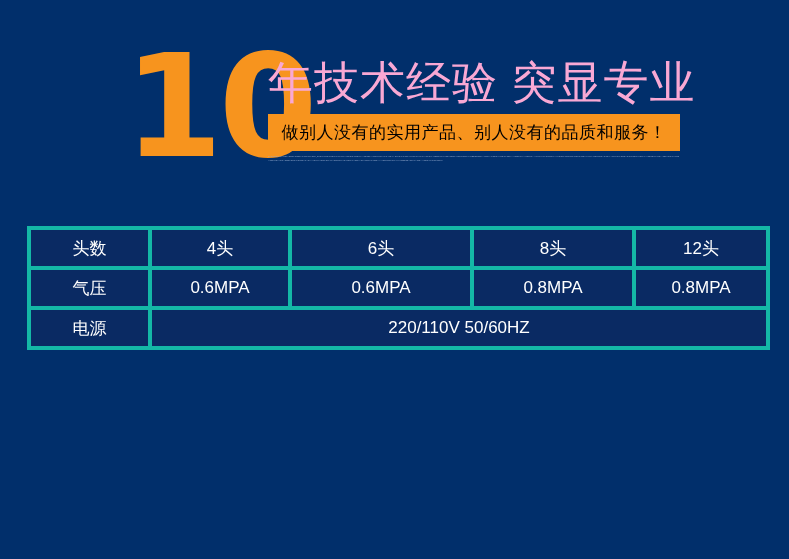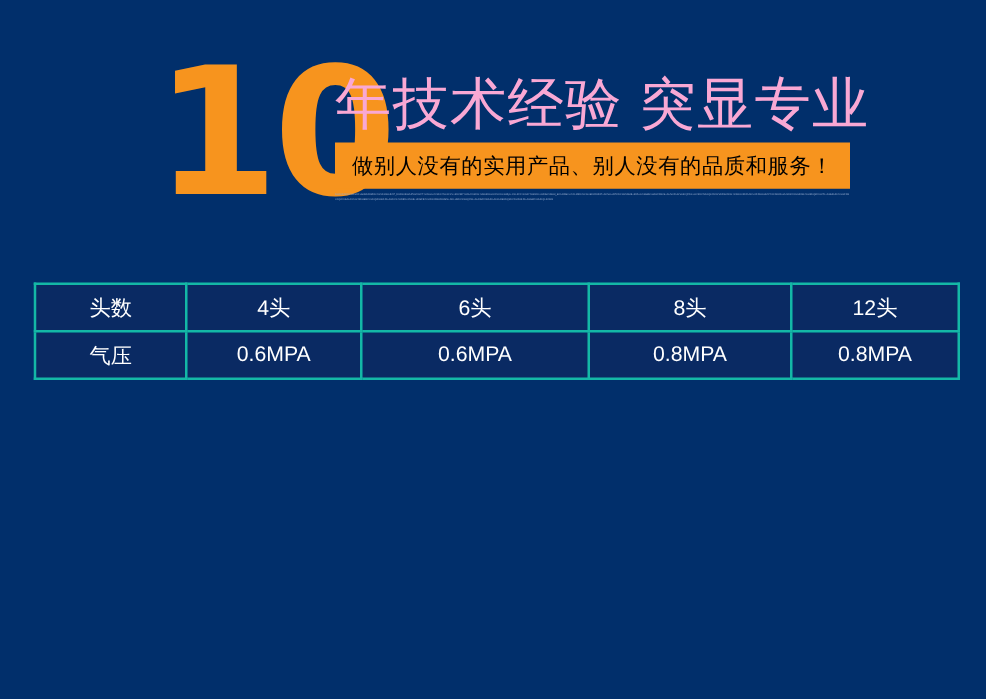--- a/index.html
+++ b/index.html
@@ -85,21 +85,21 @@
   
   .spec-table {
     position: absolute;
     left: 27px;
     top: 226px;
     width: 739px;
     border-collapse: collapse;
     table-layout: fixed;
   }
   .spec-table td {
-    border: 2px solid #14b8a6;
+    border: 4px solid #14b8a6;
     background: #0a2a63;
     color: #ffffff;
     font-size: 17px;
     height: 36px;
     text-align: center;
     vertical-align: middle;
     padding: 0 2px;
     white-space: nowrap;
     overflow: hidden;
   }
@@ -145,14 +145,18 @@
         <td>8头</td>
         <td>12头</td>
       </tr>
       <tr>
         <td class="label">气压</td>
         <td>0.6MPA</td>
         <td>0.6MPA</td>
         <td>0.8MPA</td>
         <td>0.8MPA</td>
       </tr>
+      <tr>
+        <td class="label">电源</td>
+        <td colspan="4">220/110V 50/60HZ</td>
+      </tr>
     </tbody>
 </table>
 
 </body></html>

